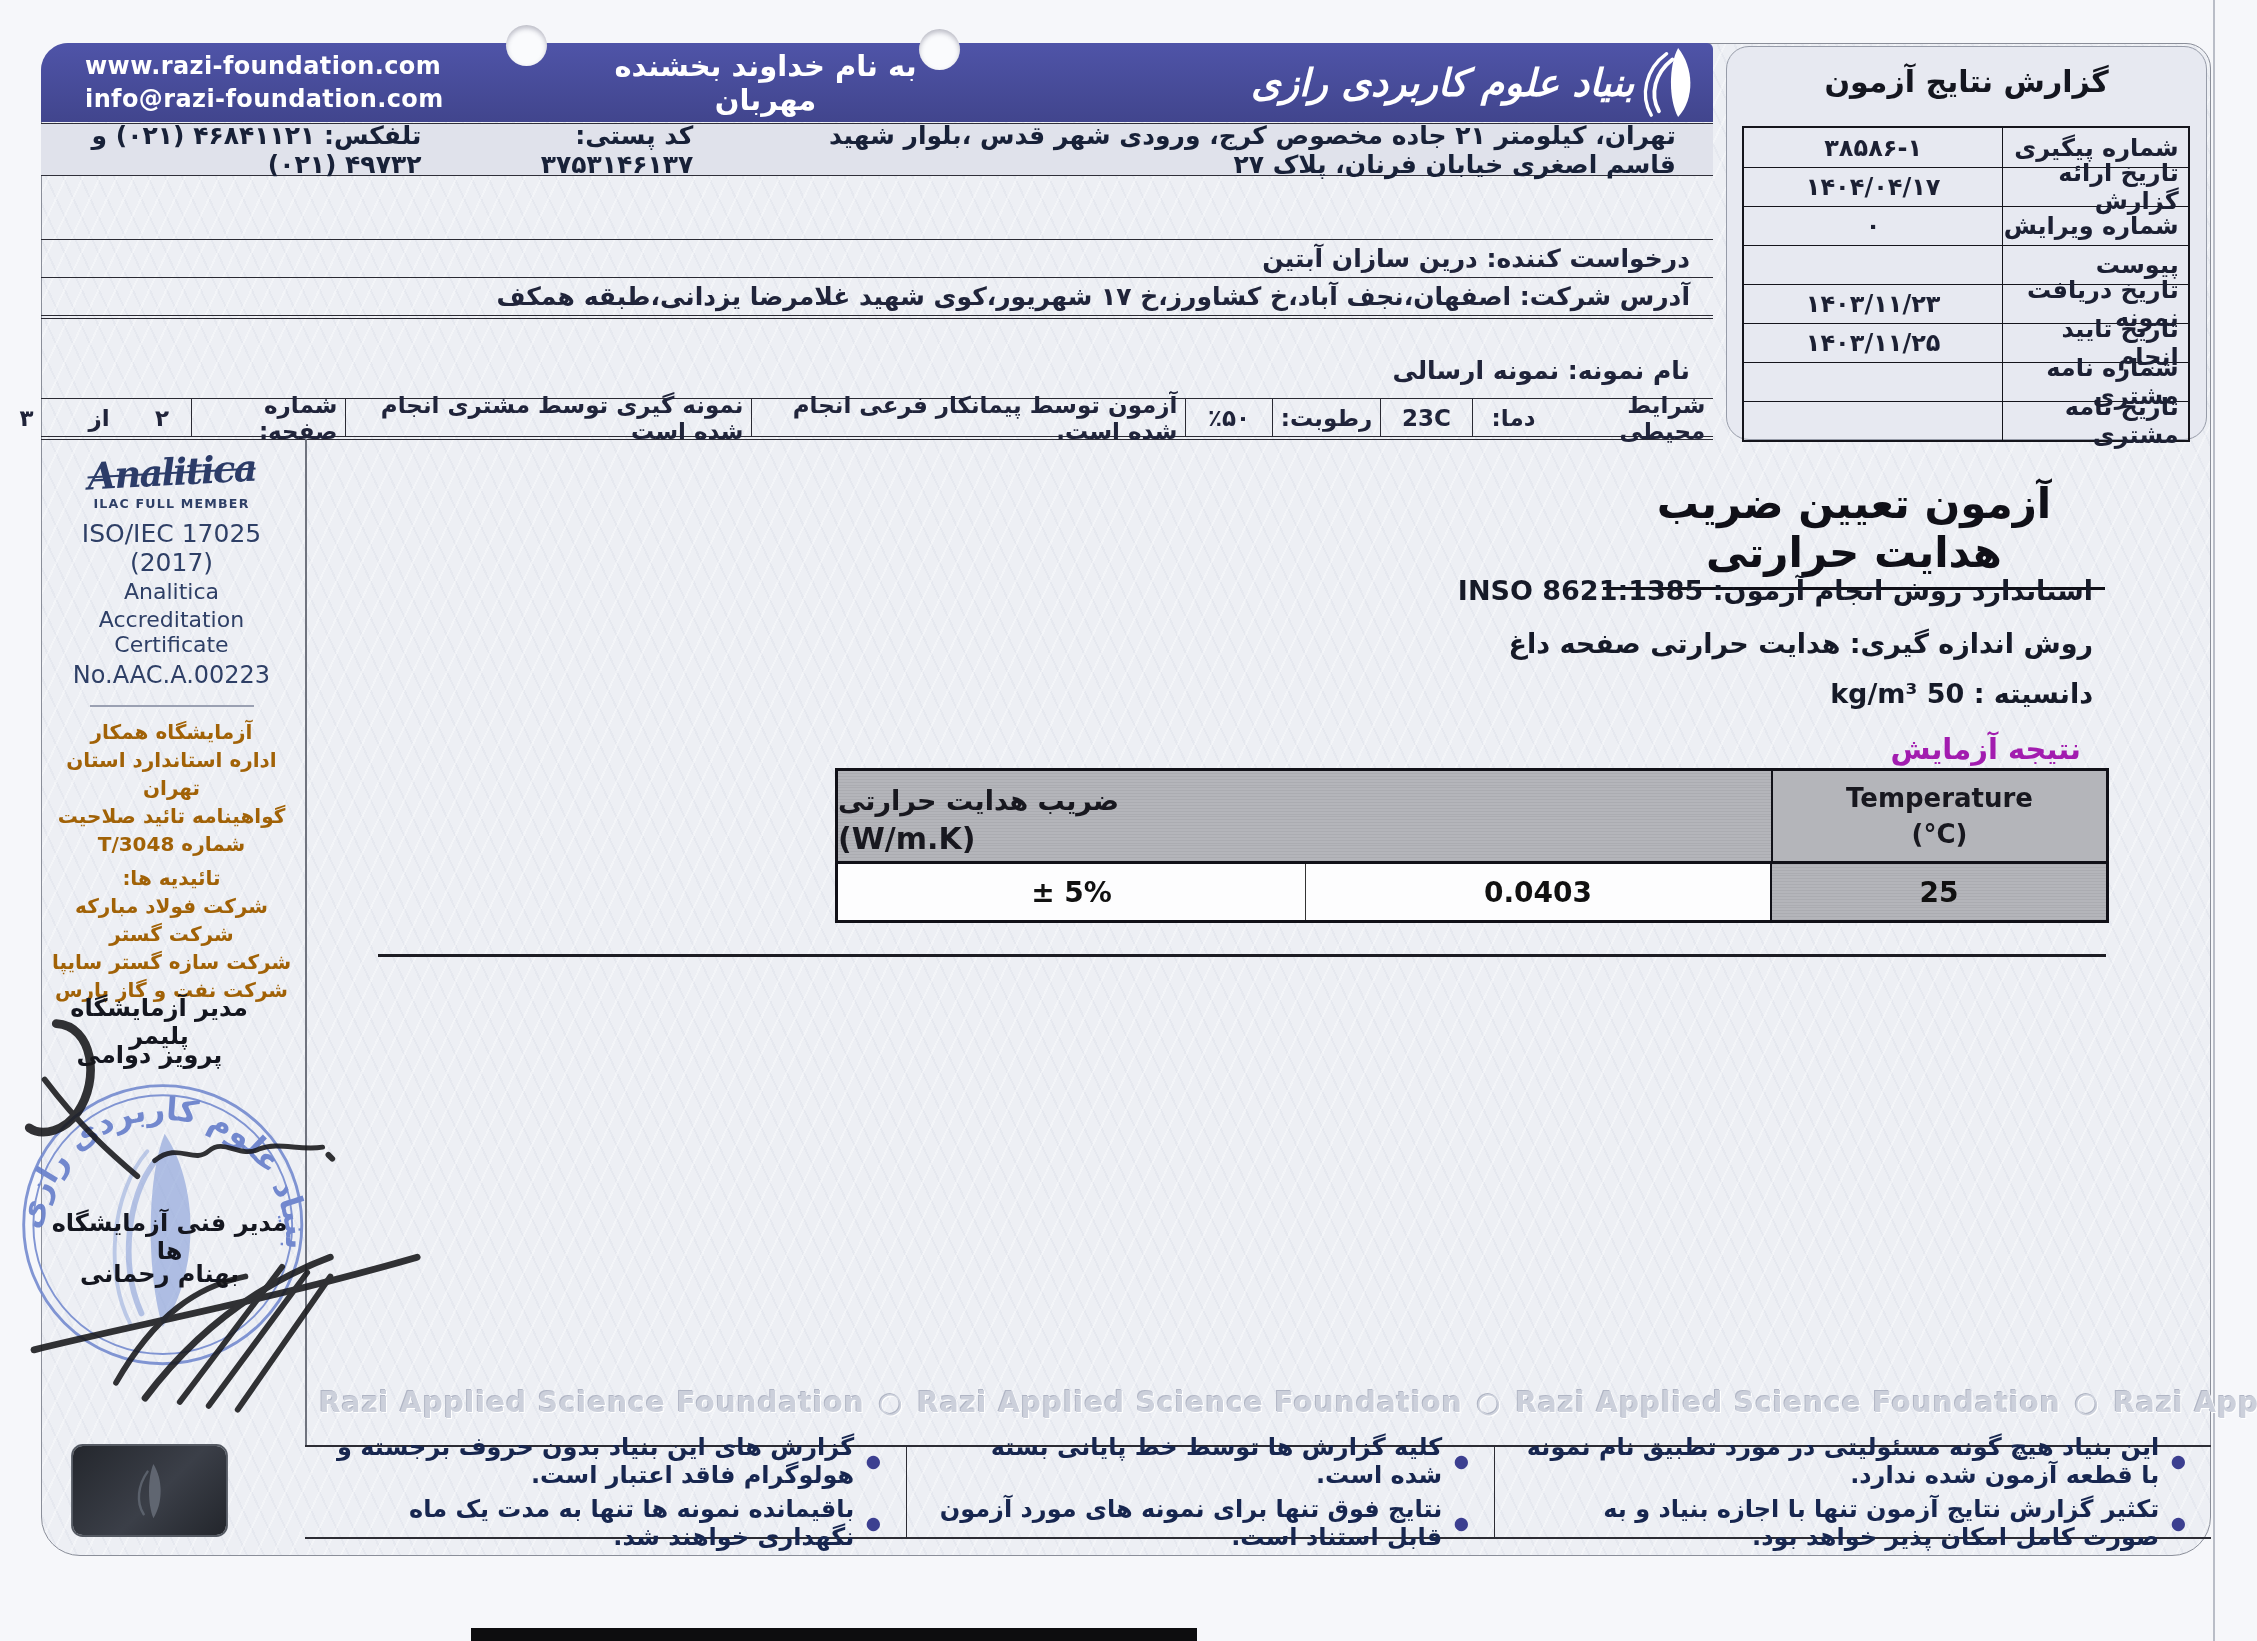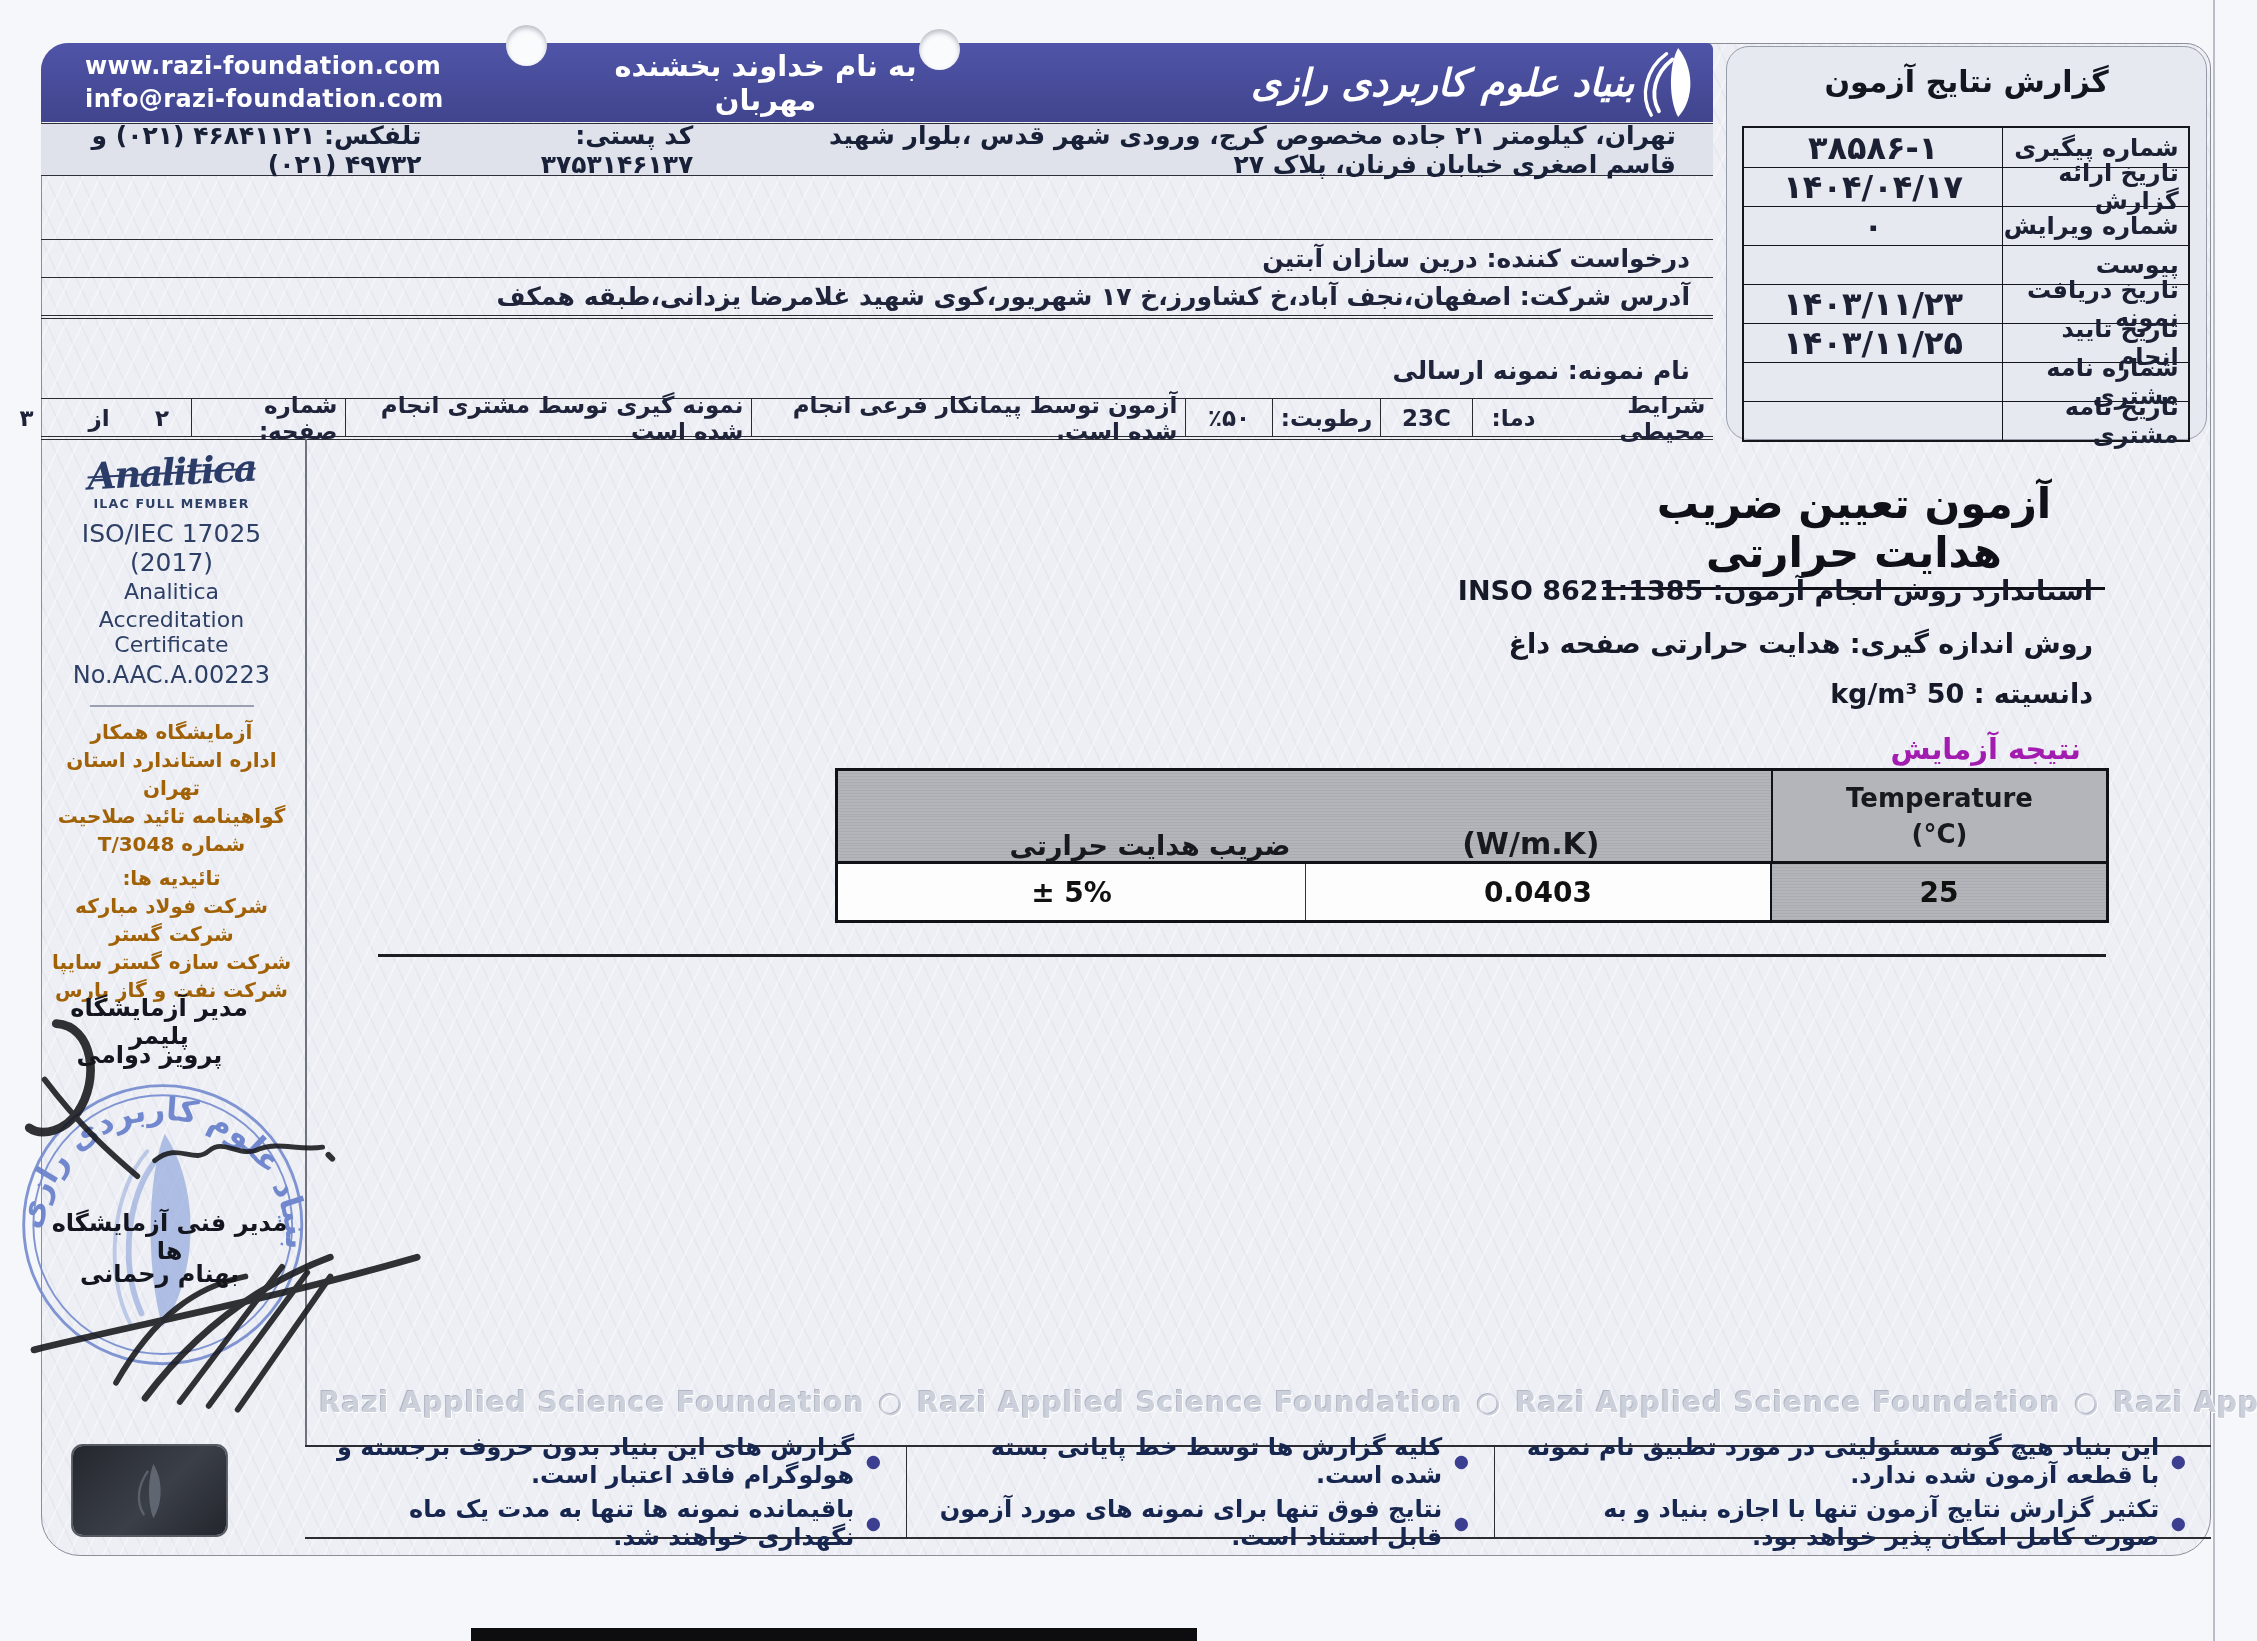--- a/index.html
+++ b/index.html
@@ -49,21 +49,21 @@
 
   
   .rbox { left:1726px; top:46px; width:481px; height:394px; background:#e7e9f1;
           border:1.9px solid #979ca9; border-radius:23px; }
   .rbox-title { position:absolute; top:17.4px; left:0; width:100%; text-align:center;
                 font-size:30px; font-weight:700; color:#14161f; }
   .rbox-table { position:absolute; left:15.4px; top:79px; width:448px; border:2.9px solid #15151c; background:transparent; }
   .rbox-row { display:flex; height:39px; border-top:1.9px solid #15151c; }
   .rbox-row:first-child { border-top:none; }
   .rbox-val { flex:0 0 58%; display:flex; align-items:center; justify-content:center;
-              font-size:32px; font-weight:600; color:#1c2033; }
+              font-size:24px; font-weight:600; color:#1c2033; }
   .rbox-lbl { flex:1; border-left:1.9px solid #15151c; direction:rtl; display:flex; align-items:center;
               padding-right:9.7px; font-size:24px; font-weight:600; color:#1c2033; }
 
   
   .sidebar-divider { left:305px; top:439px; width:1.9px; height:1006px; background:#6f737e; }
   .analitica { left:50px; top:450px; width:243px; text-align:center; color:#2e3f66; }
   .a-script { font-family:"DejaVu Serif","Liberation Serif",serif; font-style:italic; font-weight:700;
               font-size:37px; letter-spacing:-1.9px; color:#2c3c68; transform:rotate(-3deg);
               text-decoration:line-through; text-decoration-thickness:1.9px; }
   .a-ilac { font-size:12.6px; font-weight:700; letter-spacing:1.2px; margin-top:1.9px; }
@@ -86,22 +86,22 @@
   .main-title { left:1603px; top:479px; width:502px; text-align:center; direction:rtl; }
   .main-title span { display:inline-block; font-size:42px; font-weight:800; color:#101018;
                      border-bottom:3.9px solid #101018; padding-bottom:9.7px; }
   .spec-line { right:164px; direction:rtl; text-align:right; font-size:27px; font-weight:600; color:#161a28; }
   .result-heading { right:176px; top:732px; direction:rtl; font-size:29px; font-weight:800; color:#a21caf; }
 
   .rtable { left:835px; top:768px; width:1274px; border:3.9px solid #111118; background:#fdfdfe; }
   .rt-head { display:flex; height:93px; background:#b4b5ba;
              background-image:repeating-linear-gradient(0deg, rgba(0,0,0,.05) 0 1px, transparent 1px 2.9px);
              border-bottom:3.9px solid #111118; }
-  .rt-h1 { flex:0 0 933px; display:flex; flex-direction:row; align-items:flex-end; justify-content:space-evenly;
-           font-weight:700; color:#18181f; }
+  .rt-h1 { flex:0 0 933px; display:flex; flex-direction:column; align-items:flex-start; justify-content:space-evenly;
+           font-weight:700; color:#18181f;margin-top:9px; }
   .rt-h1 .t { font-size:27px; direction:rtl; }
   .rt-h1 .u { font-size:30px; }
   .rt-h2 { flex:1; border-left:2.9px solid #111118; display:flex; flex-direction:column; align-items:center;
            justify-content:center; gap:5.8px; font-weight:700; color:#18181f; font-size:26px;
            background:#b4b5ba; }
   .rt-data { display:flex; height:56px; }
   .rt-d { display:flex; align-items:center; justify-content:center; font-size:28px; font-weight:700; color:#111; }
   .rt-d1 { flex:0 0 467px; border-left:1.9px solid #333; }
   .rt-d1x { border-left:none !important; }
   .rt-d2 { flex:0 0 465px; border-left:1.9px solid #333; }

